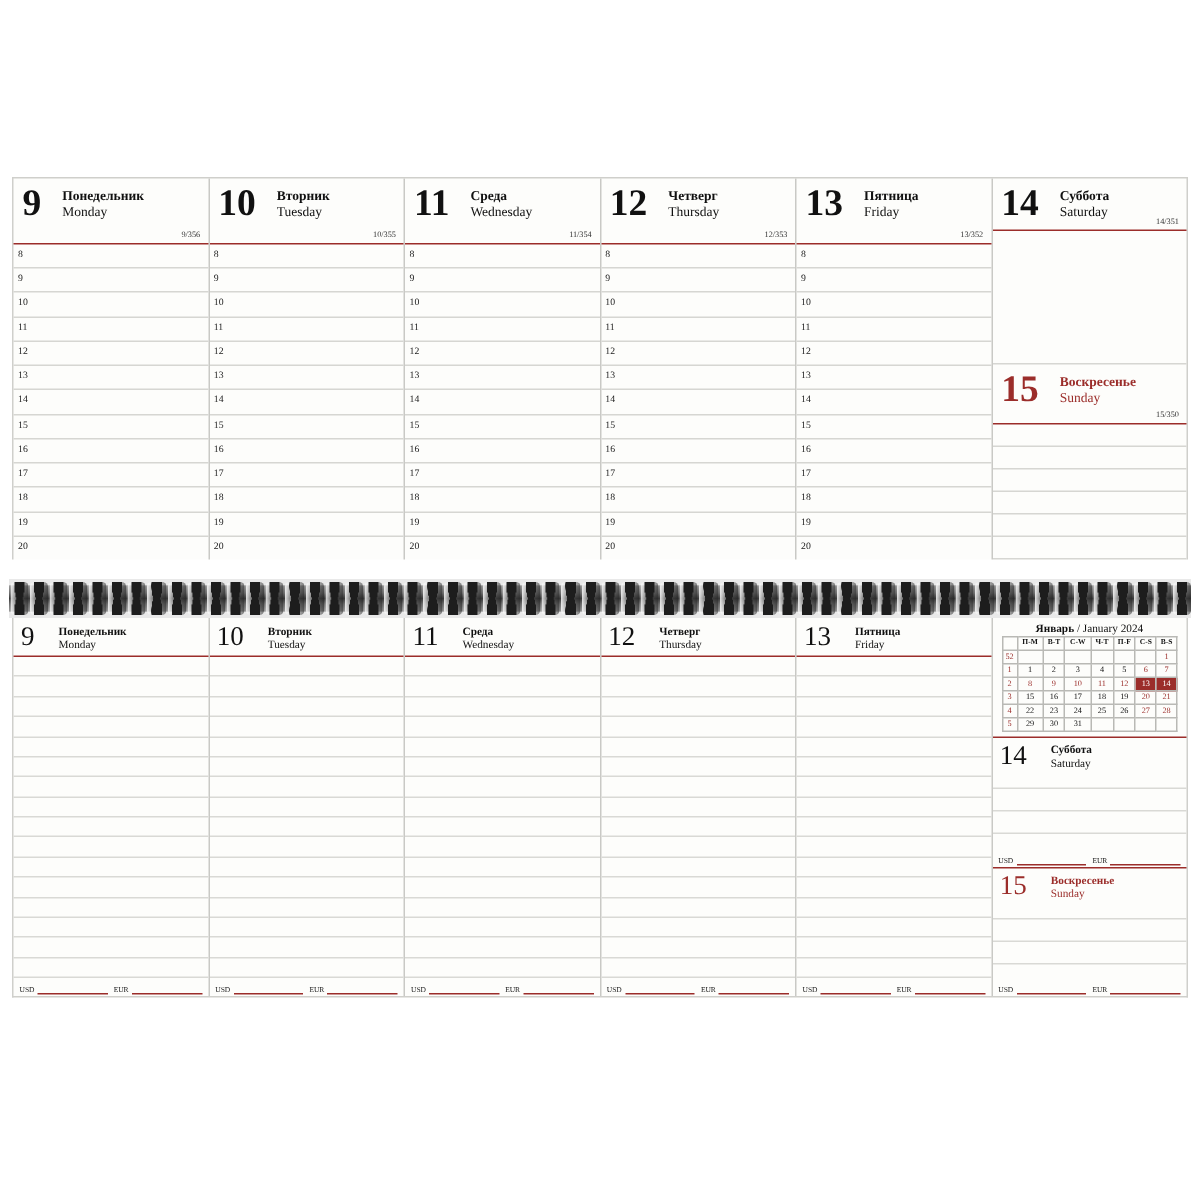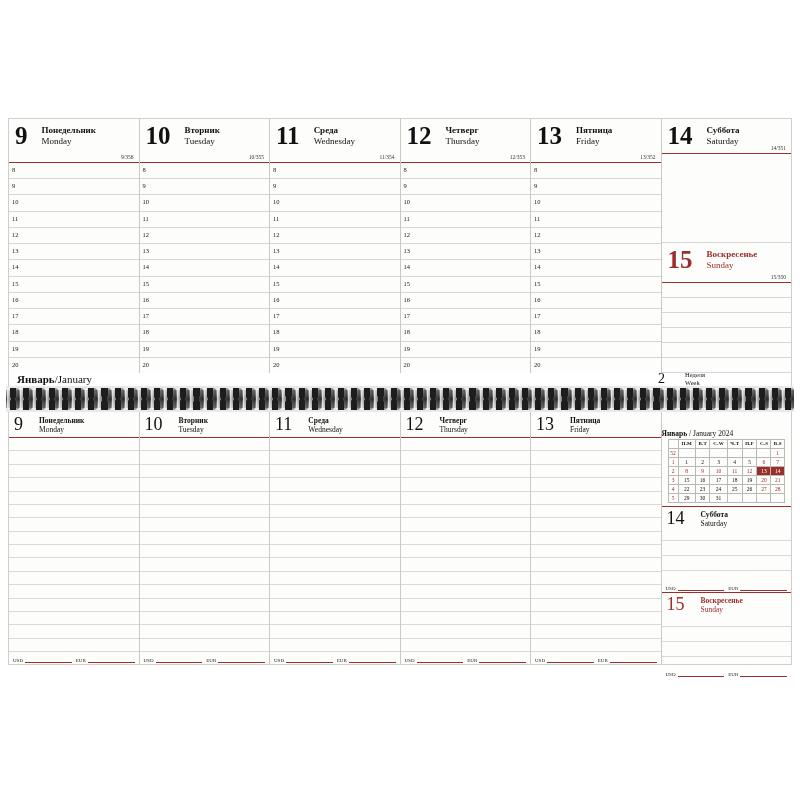--- a/index.html
+++ b/index.html
@@ -261,21 +261,22 @@
   
   .bot-right {
     flex: 1 1 0;
     box-sizing: border-box;
     display: flex;
     flex-direction: column;
     position: relative;
   }
   .mini-cal-title {
     font-size: 7.5px;
-    padding: 17px 0 1px 0;
+    text-align: center;
+    padding: 2px 0 1px 0;
     color: #111;
   }
   .mini-cal-title b { font-weight: bold; }
   .mini-cal {
     margin: 0 6px;
     border-collapse: collapse;
     width: calc(100% - 12px);
     font-size: 5.5px;
     font-family: "Liberation Serif", serif;
   }
@@ -477,30 +478,20 @@
             <div class="hr"></div>
             <div class="hr"></div>
             <div class="hr"></div>
           </div>
         </div>
       </div>
 
     </div>
   </div>
 
-  <div class="month-bar">
-    <div class="month-label">
-      <b>Январь</b><span>/</span><span>January</span>
-    </div>
-    <div class="week-num">2</div>
-    <div class="week-word">
-      <div>Неделя</div>
-      <div>Week</div>
-    </div>
-  </div>
 
   <div class="spiral">
     <div class="coil"></div>
       <div class="coil"></div>
       <div class="coil"></div>
       <div class="coil"></div>
       <div class="coil"></div>
       <div class="coil"></div>
       <div class="coil"></div>
       <div class="coil"></div>

